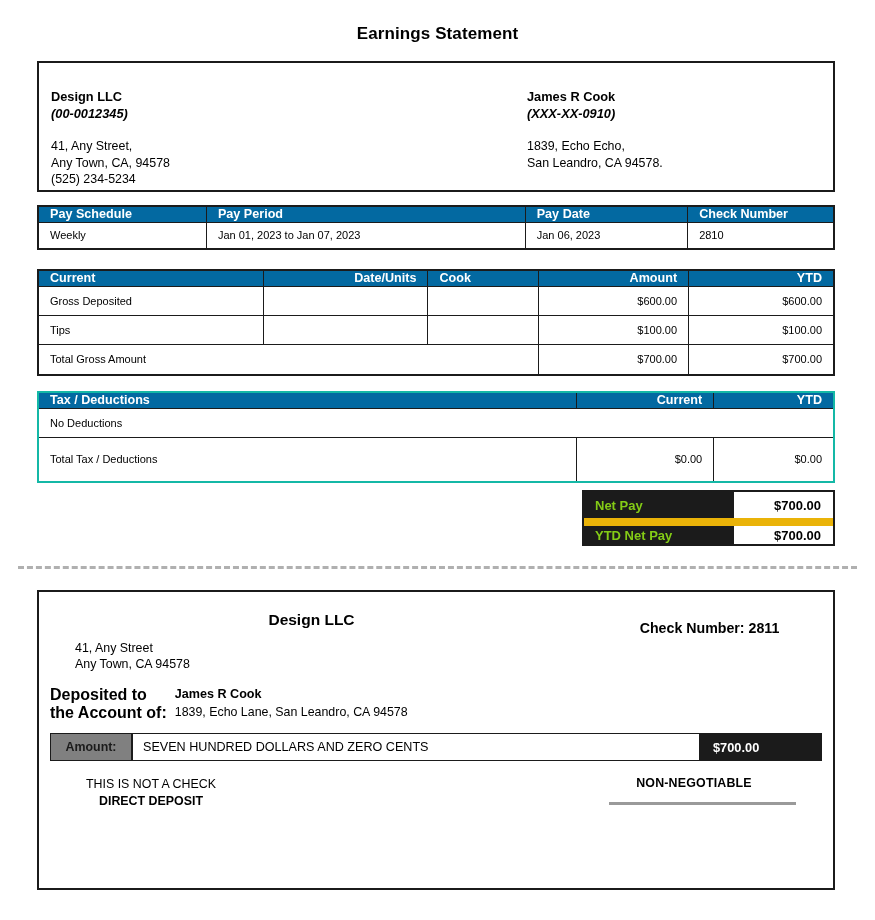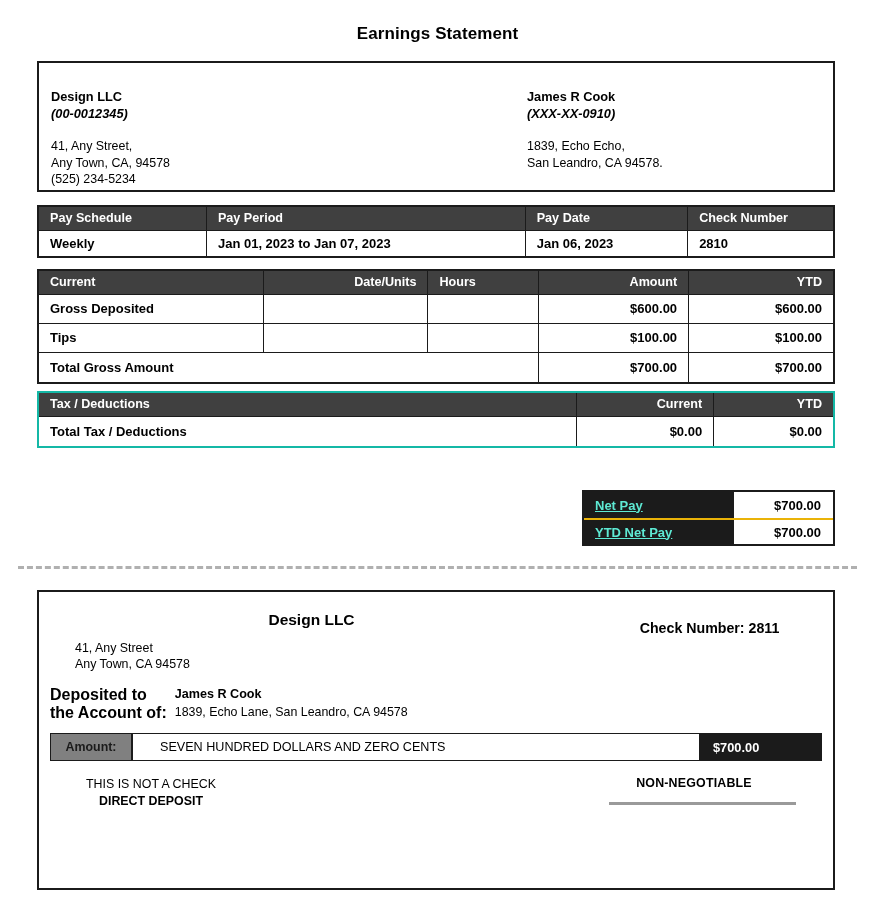--- a/index.html
+++ b/index.html
@@ -86,79 +86,78 @@
   table.grid {
     border-collapse: collapse;
     width: 100%;
     table-layout: fixed;
   }
   table.grid th,
   table.grid td {
     border: 1px solid #1b1b1b;
     padding: 0 11px;
     height: 27px;
-    font-size: 13px;
-    font-weight: bold;
+    font-size: 11px;
+    font-weight: normal;
     text-align: left;
     vertical-align: middle;
     white-space: nowrap;
     overflow: hidden;
   }
   table.grid thead th {
-    background: #404040;
+    background: #0369a1;
     color: #ffffff;
     font-weight: bold;
     font-size: 12.6px;
     border-color: #1b1b1b;
-    height: 24px;
+    height: 16px;
   }
   .ta-r { text-align: right !important; }
   .row-total td { font-weight: bold; font-size: 13.2px; }
 
   
   .sched { top: 205px; border: none; }
   .sched table.grid { border: 2px solid #1b1b1b; }
 
   
   .earn { top: 269px; border: none; }
   .earn table.grid { border: 2px solid #1b1b1b; }
   .earn tbody td { height: 29px; }
   .earn .row-total td { height: 31px; }
 
   
   .ded { top: 391px; border: none; }
   .ded table.grid { border: 2px solid #14b8a6; }
   .ded tbody td { height: 29px; }
-  .ded .row-total td { height: 31px; }
+  .ded .row-total td { height: 45px; }
 
   
   .netpay {
     position: absolute;
     top: 490px;
     left: 582px;
     width: 253px;
     border: 2px solid #1b1b1b;
     background: #1b1b1b;
   }
   .netpay-row {
     display: flex;
     height: 26px;
     align-items: stretch;
   }
-  .netpay-row + .netpay-row { border-top: 2px solid #eab308; }
+  .netpay-row + .netpay-row { border-top: 8px solid #eab308; }
   .netpay-label {
     flex: 0 0 148px;
     background: #1b1b1b;
-    color: #5eead4;
+    color: #84cc16;
     font-weight: bold;
     font-size: 13px;
     display: flex;
     align-items: center;
     padding-left: 11px;
-    text-decoration: underline;
   }
   .netpay-value {
     flex: 1 1 auto;
     background: #ffffff;
     color: #000000;
     font-weight: bold;
     font-size: 13px;
     display: flex;
     align-items: center;
     justify-content: flex-end;
@@ -275,21 +274,21 @@
     align-items: center;
     justify-content: center;
   }
   .amount-words {
     flex: 1 1 auto;
     background: #ffffff;
     color: #000000;
     font-size: 12.6px;
     display: flex;
     align-items: center;
-    padding-left: 27px;
+    padding-left: 10px;
     border-left: 2px solid #1b1b1b;
     border-right: 2px solid #1b1b1b;
     overflow: hidden;
     white-space: nowrap;
   }
   .amount-value {
     flex: 0 0 120px;
     background: #1b1b1b;
     color: #ffffff;
     font-size: 12.8px;
@@ -394,21 +393,21 @@
         <col style="width:225px">
           <col style="width:164px">
           <col style="width:110px">
           <col style="width:150px">
           <col style="width:145px">
       </colgroup>
       <thead>
         <tr>
           <th>Current</th>
           <th class="ta-r">Date/Units</th>
-          <th>Hours</th>
+          <th>Cook</th>
           <th class="ta-r">Amount</th>
           <th class="ta-r">YTD</th>
         </tr>
       </thead>
       <tbody>
         <tr>
           <td>Gross Deposited</td>
           <td class="ta-r"></td>
           <td class="ta-r"></td>
           <td class="ta-r">$600.00</td>
@@ -438,20 +437,23 @@
           <col style="width:120px">
       </colgroup>
       <thead>
         <tr>
           <th>Tax / Deductions</th>
           <th class="ta-r">Current</th>
           <th class="ta-r">YTD</th>
         </tr>
       </thead>
       <tbody>
+        <tr>
+          <td colspan="3">No Deductions</td>
+        </tr>
         <tr class="row-total">
           <td>Total Tax / Deductions</td>
           <td class="ta-r">$0.00</td>
           <td class="ta-r">$0.00</td>
         </tr>
       </tbody>
     </table>
   </div>
 
   <div class="netpay">

